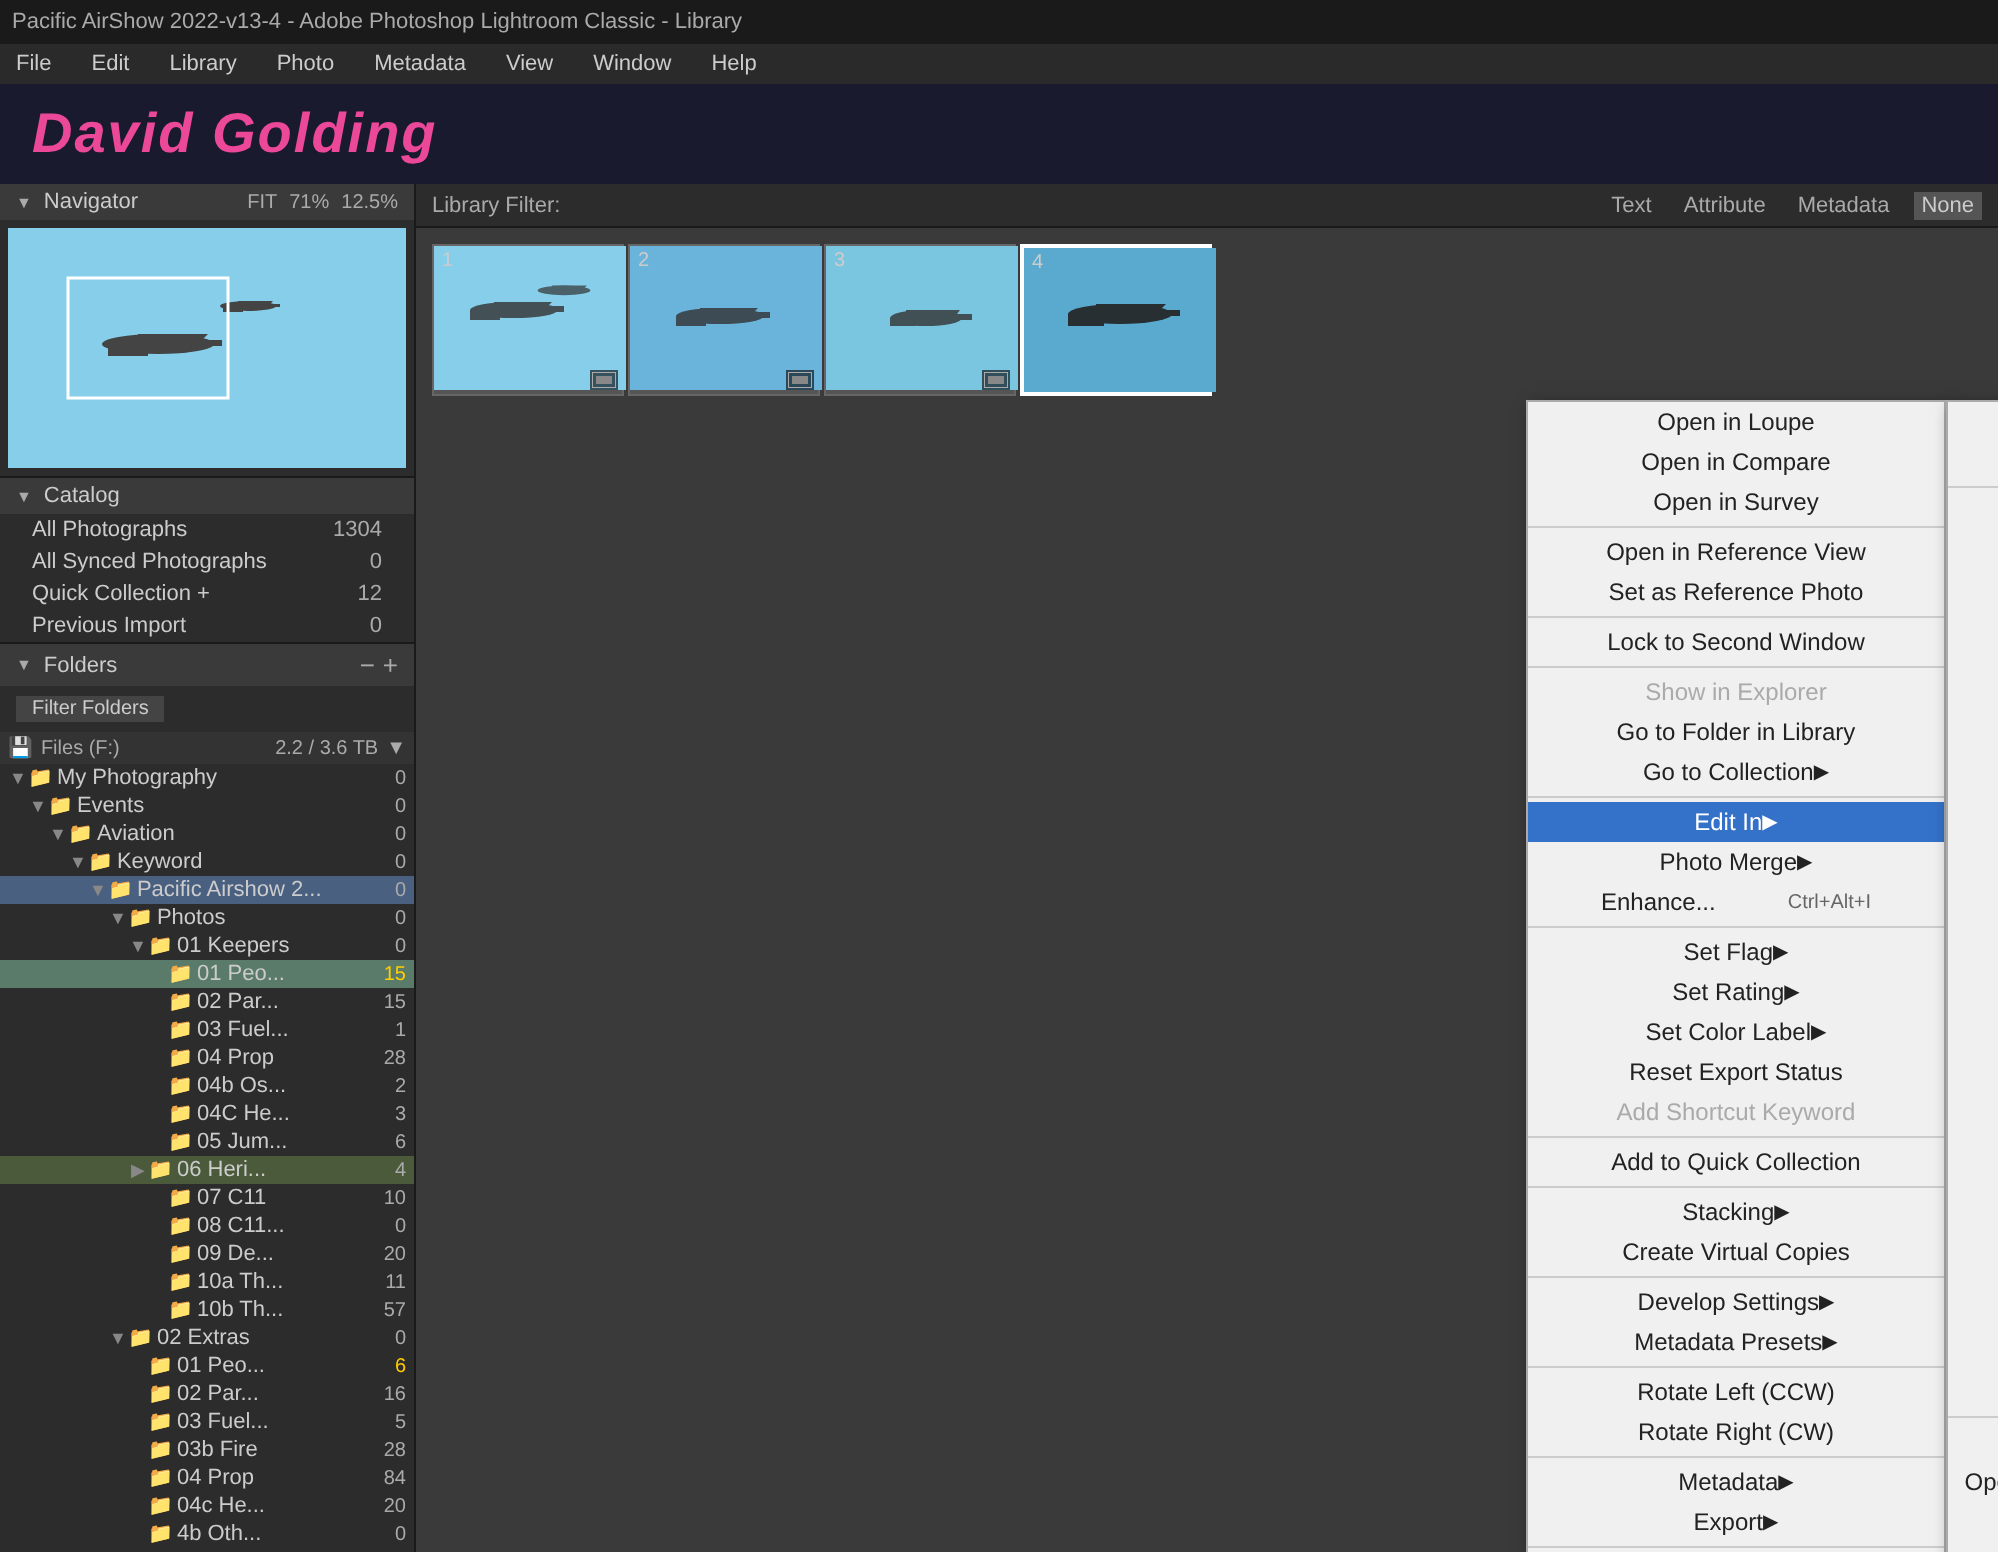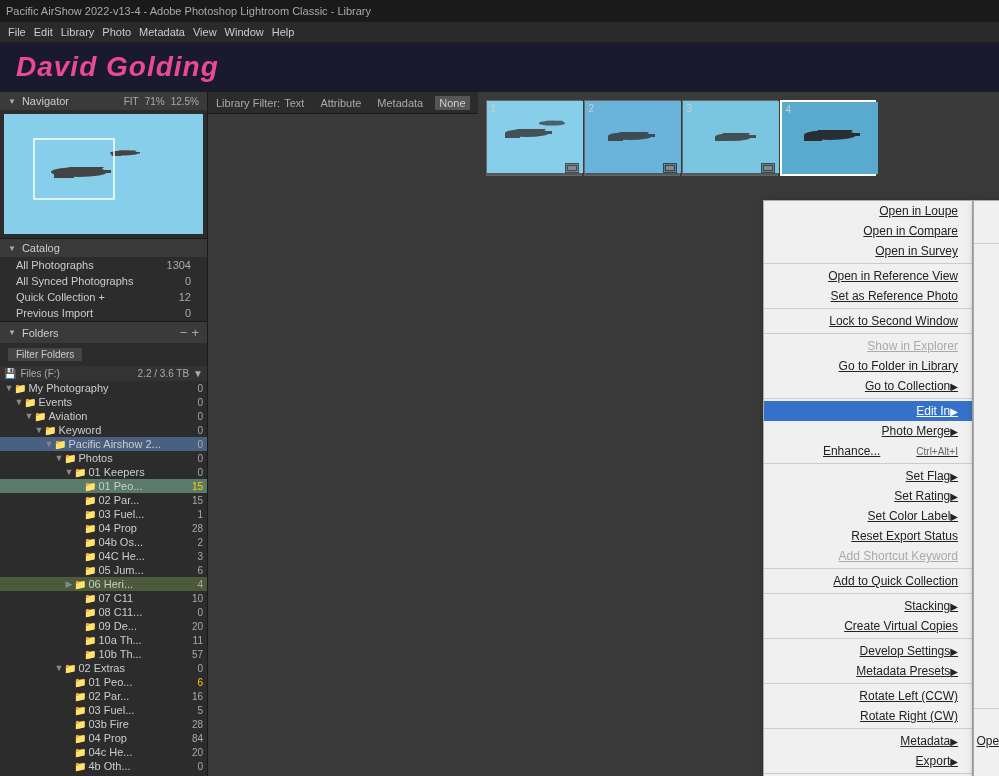--- a/index.html
+++ b/index.html
@@ -16,20 +16,21 @@
       font-size: 11px;
     }
 
     
     #menu-bar {
       background: #2a2a2a;
       height: 20px;
       display: flex;
       align-items: center;
       padding: 0 4px;
+      gap: 12px;
       font-size: 11px;
       color: #ccc;
     }
     .menu-item { cursor: pointer; padding: 2px 4px; }
 
     
     #header-band {
       background: #1a1a2e;
       height: 50px;
       display: flex;
@@ -139,20 +140,21 @@
     .tree-item.active-folder { background: #555; }
     .tree-text { color: #ccc; font-size: 11px; flex: 1; overflow: hidden; text-overflow: ellipsis; }
     .tree-count { color: #aaa; font-size: 10px; padding-right: 4px; min-width: 20px; text-align: right; }
     .folder-icon { color: #c8a040; font-size: 10px; margin-right: 2px; }
     .expand-btn { color: #888; font-size: 9px; width: 10px; text-align: center; }
 
     
     #right-area {
       flex: 1;
       display: flex;
+      flex-direction: column;
       background: #3a3a3a;
       position: relative;
     }
 
     
     #filter-bar {
       background: #2c2c2c;
       height: 22px;
       display: flex;
       align-items: center;
@@ -216,23 +218,22 @@
       font-size: 12px;
       color: #222;
       min-width: 200px;
       z-index: 100;
     }
     .context-menu-item {
       padding: 3px 14px;
       cursor: pointer;
       display: flex;
       align-items: center;
-      justify-content: flex-end;
+      justify-content: center;
       white-space: nowrap;
-      text-decoration: underline;
     }
     .context-menu-item.disabled { color: #aaa; cursor: default; }
     .context-menu-separator { height: 1px; background: #ccc; margin: 2px 0; }
     .submenu-arrow { font-size: 10px; }
     .shortcut { color: #666; font-size: 11px; margin-left: 36px; }
 
     
     .sub-context-menu {
       position: absolute;
       background: #f0f0f0;

